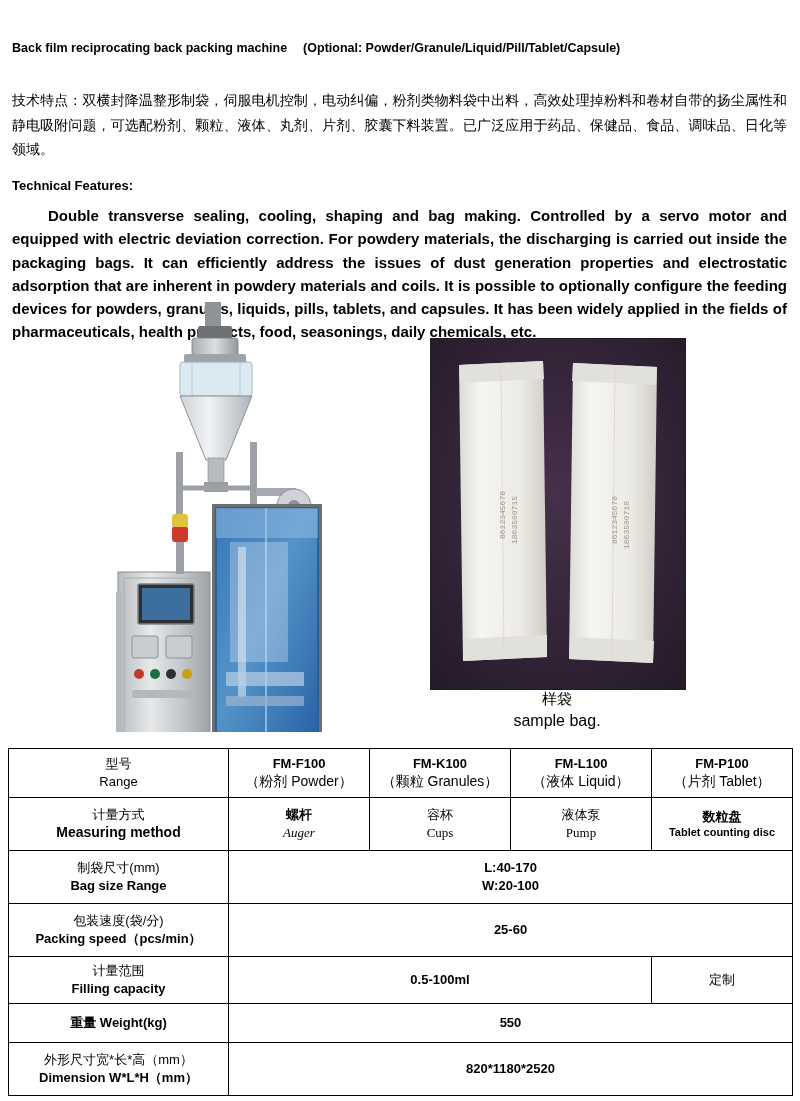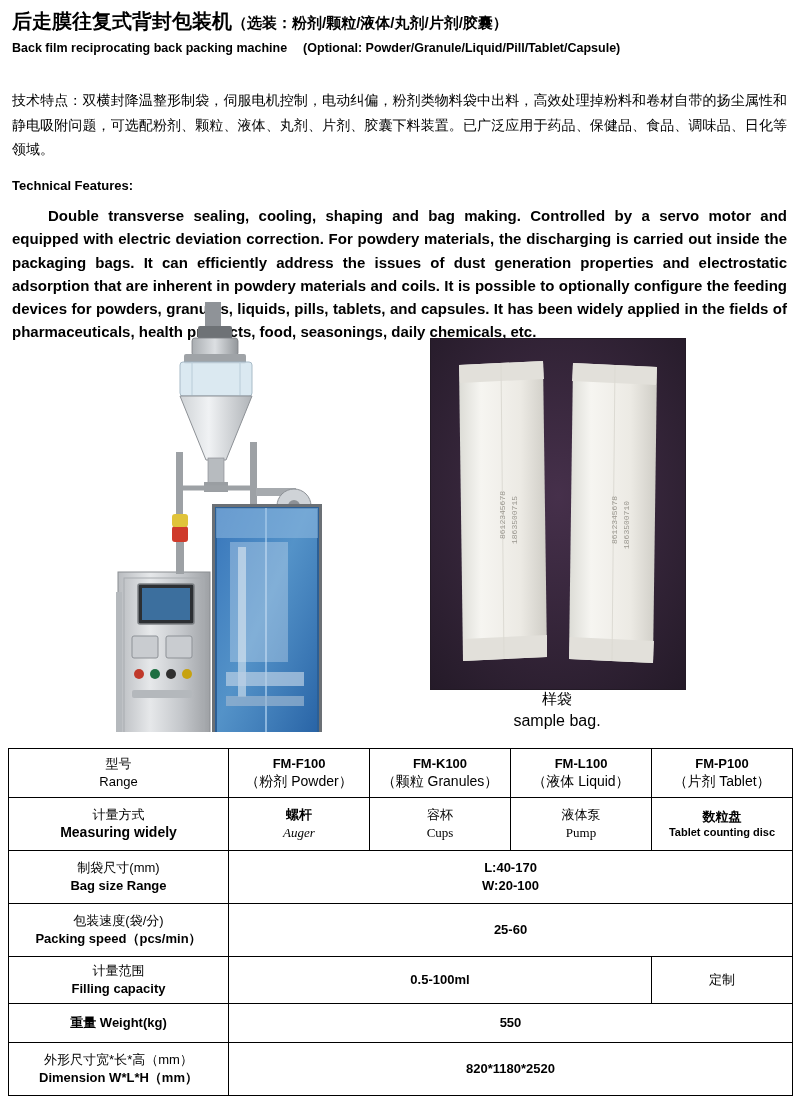--- a/index.html
+++ b/index.html
@@ -124,23 +124,20 @@
   .row-h4 td{height:44px;}
   .row-h5 td{height:38px;}
   .row-h6 td{height:30px;}
   .row-h7 td{height:44px;}
 </style>
 </head>
 <body>
 
 <div class="page">
 
-  <div class="title-cn">
-    <span>后走膜往复式背封包装机</span><span class="small">（选装：粉剂/颗粒/液体/丸剂/片剂/胶囊）</span>
-  </div>
   <div class="title-en">
     <span>Back film reciprocating back packing machine</span><span class="opt">(Optional: Powder/Granule/Liquid/Pill/Tablet/Capsule)</span>
   </div>
 
   <div class="feat-cn">技术特点：双横封降温整形制袋，伺服电机控制，电动纠偏，粉剂类物料袋中出料，高效处理掉粉料和卷材自带的扬尘属性和静电吸附问题，可选配粉剂、颗粒、液体、丸剂、片剂、胶囊下料装置。已广泛应用于药品、保健品、食品、调味品、日化等领域。</div>
   <div class="feat-en-label">Technical Features:</div>
   <div class="feat-en">Double transverse sealing, cooling, shaping and bag making.  Controlled by a servo motor and equipped with electric deviation correction. For powdery materials, the discharging is carried out inside the packaging bags. It can efficiently address the issues of dust generation properties and electrostatic adsorption that are inherent in powdery materials and coils. It is possible to optionally configure the feeding devices for powders, granules, liquids, pills, tablets, and capsules. It has been widely applied in the fields of pharmaceuticals, health products, food, seasonings, daily chemicals, etc.</div>
 
   <div class="machine-photo">
     <svg width="300" height="440" viewBox="0 0 300 440" xmlns="http://www.w3.org/2000/svg">
@@ -298,21 +295,21 @@
         </td>
         <td class="cell-2line">
           <span class="l1 b">FM-P100</span>
           <span class="l2 small12">（片剂 Tablet）</span>
         </td>
       </tr>
 
       <tr class="row-h2">
         <td class="cell-2line">
           <span class="l1">计量方式</span>
-          <span class="l2 b small12">Measuring widely</span>
+          <span class="l2 b small12">Measuring method</span>
         </td>
         <td class="cell-2line">
           <span class="l1 b">螺杆</span>
           <span class="l2 ital">Auger</span>
         </td>
         <td class="cell-2line">
           <span class="l1">容杯</span>
           <span class="l2 serif">Cups</span>
         </td>
         <td class="cell-2line">

